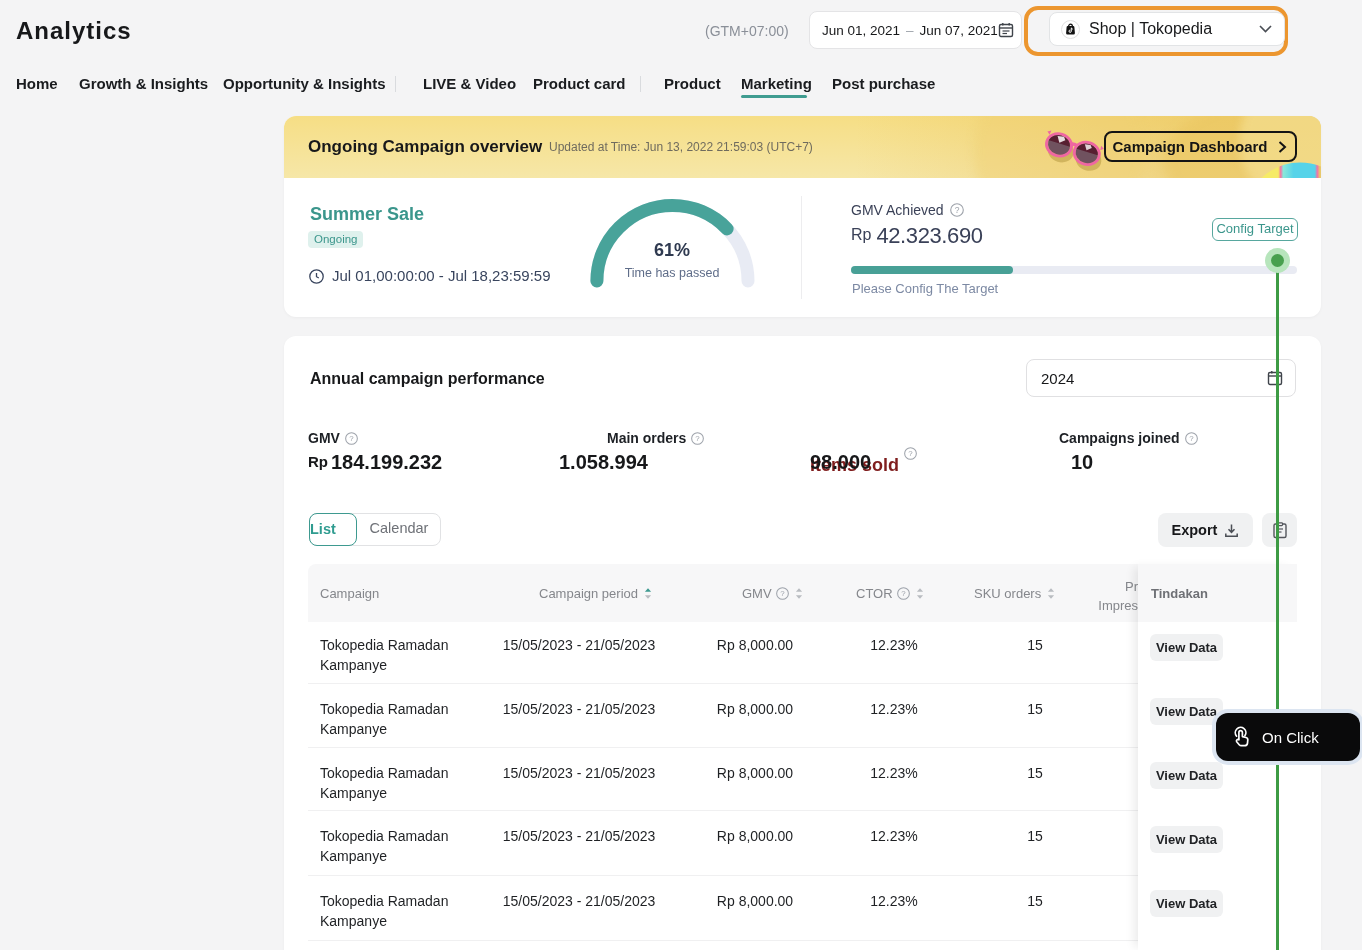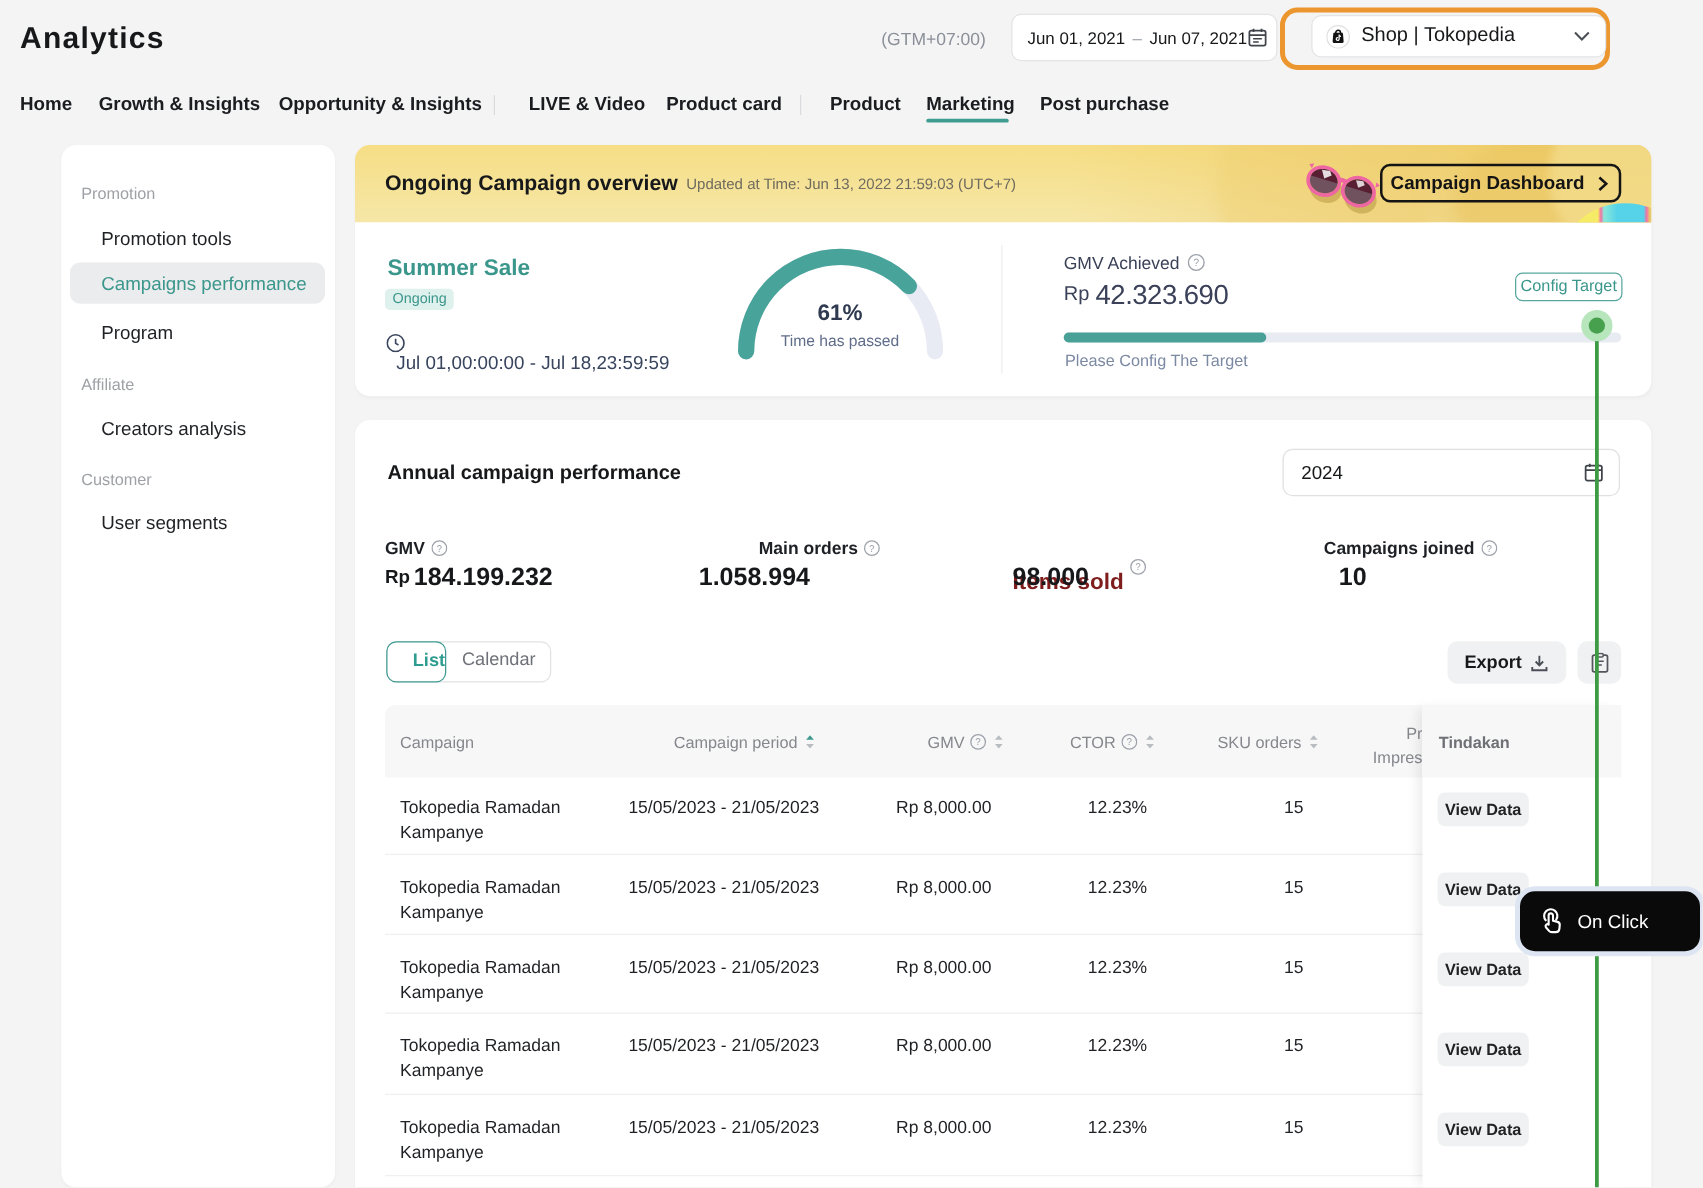--- a/index.html
+++ b/index.html
@@ -51,31 +51,20 @@
     <span class="abs" style="left:395px;top:1px;width:1px;height:16px;background:#D9DBDE;"></span>
     <span class="abs" style="left:423px;">LIVE &amp; Video</span>
     <span class="abs" style="left:533px;">Product card</span>
     <span class="abs" style="left:640px;top:1px;width:1px;height:16px;background:#D9DBDE;"></span>
     <span class="abs" style="left:664px;">Product</span>
     <span class="abs" style="left:741px;">Marketing</span>
     <span class="abs" style="left:741px;top:20px;width:66px;height:2.5px;background:#3F9C90;border-radius:2px;"></span>
     <span class="abs" style="left:832px;">Post purchase</span>
   </div>
 
-  <div class="abs" style="left:49px;top:116px;width:219px;height:834px;background:#fff;border-radius:12px;box-shadow:0 1px 3px rgba(0,0,0,0.04);">
-    <div class="abs" style="left:16px;top:31px;font-size:13px;color:#9EA1A6;">Promotion</div>
-    <div class="abs" style="left:32px;top:67px;font-size:15px;color:#1F2124;">Promotion tools</div>
-    <div class="abs" style="left:7px;top:94px;width:204px;height:33px;background:#EBECED;border-radius:8px;"></div>
-    <div class="abs" style="left:32px;top:103px;font-size:15px;color:#3B968C;">Campaigns performance</div>
-    <div class="abs" style="left:32px;top:142px;font-size:15px;color:#1F2124;">Program</div>
-    <div class="abs" style="left:16px;top:184px;font-size:13px;color:#9EA1A6;">Affiliate</div>
-    <div class="abs" style="left:32px;top:219px;font-size:15px;color:#1F2124;">Creators analysis</div>
-    <div class="abs" style="left:16px;top:260px;font-size:13px;color:#9EA1A6;">Customer</div>
-    <div class="abs" style="left:32px;top:294px;font-size:15px;color:#1F2124;">User segments</div>
-  </div>
 
   <div class="abs" style="left:284px;top:116px;width:1037px;height:201px;background:#fff;border-radius:12px;box-shadow:0 1px 3px rgba(0,0,0,0.04);">
 
     <div class="abs" style="left:0;top:0;width:1037px;height:62px;border-radius:12px 12px 0 0;overflow:hidden;background:linear-gradient(90deg, rgba(233,190,80,0) 55%, rgba(230,185,75,0.4) 85%), linear-gradient(180deg,#F6DE85,#F6E7A8);">
       <div class="abs" style="left:690px;top:-50px;width:170px;height:170px;border-radius:50%;background:#EFD073;opacity:0.4;filter:blur(5px);"></div>
       <div class="abs" style="left:880px;top:-20px;width:230px;height:130px;border-radius:50%;background:#E9C35C;opacity:0.5;filter:blur(6px);"></div>
       <div class="abs" style="left:955px;top:-40px;width:130px;height:130px;border-radius:50%;background:#F4DE90;opacity:0.7;filter:blur(4px);"></div>
       <div style="position:absolute;left:24px;top:21px;font-size:17px;font-weight:bold;color:#17181A;white-space:nowrap;">Ongoing Campaign overview</div>
       <div style="position:absolute;left:265px;top:24px;font-size:12px;color:#6F6B5E;white-space:nowrap;">Updated at Time: Jun 13, 2022 21:59:03 (UTC+7)</div>
 
@@ -119,21 +108,21 @@
             <stop offset="0.98" stop-color="#E8C86C"></stop>
           </linearGradient>
         </defs>
         <circle cx="40" cy="62" r="46" fill="none" stroke="url(#ringg)" stroke-width="19"></circle>
       </svg>
     </div>
 
     <div class="abs" style="left:517px;top:80px;width:1px;height:103px;background:#EDEDEF;"></div>
     <div class="abs" style="left:26px;top:88px;font-size:18px;font-weight:bold;color:#3B968C;">Summer Sale</div>
     <div class="abs" style="left:24px;top:115px;height:17px;padding:0 6px;background:#DFF1ED;border-radius:4px;font-size:11.5px;line-height:17px;color:#3B968C;">Ongoing</div>
-    <div class="abs" style="left:25px;top:151px;display:flex;align-items:flex-start;flex-direction:column;">
+    <div class="abs" style="left:25px;top:151px;display:flex;align-items:flex-end;">
       <svg width="15" height="15" viewBox="0 0 15 15">
         <circle cx="7.5" cy="7.5" r="6.7" fill="none" stroke="#39455E" stroke-width="1.3"></circle>
         <path d="M7.5 4 L7.5 7.7 L9.8 9" fill="none" stroke="#39455E" stroke-width="1.3"></path>
       </svg>
       <span style="font-size:15px;color:#39455E;margin-left:8px;">Jul 01,00:00:00 - Jul 18,23:59:59</span>
     </div>
 
     <svg class="abs" style="left:303px;top:76px;" width="171" height="98" viewBox="0 0 171 98">
       <path d="M 9.9 89 A 75.5 75.5 0 0 1 161 89" fill="none" stroke="#E8EBF4" stroke-width="13" stroke-linecap="round"></path>
       <path d="M 9.9 89 A 75.5 75.5 0 0 1 161 89" fill="none" stroke="#48A39A" stroke-width="13" stroke-linecap="round" stroke-dasharray="179.5 300"></path>
@@ -197,21 +186,21 @@
     <div class="abs" style="left:775px;top:94px;display:flex;align-items:center;">
       <span style="font-size:14px;font-weight:bold;color:#1D2025;">Campaigns joined</span>
       <svg width="13" height="13" viewBox="0 0 14 14" style="margin-left:5px;">
           <circle cx="7" cy="7" r="6.3" fill="none" stroke="#9DA2AA" stroke-width="1.1"></circle>
           <text x="7" y="10" font-size="8.5" text-anchor="middle" fill="#9DA2AA" font-family="Liberation Sans">?</text>
         </svg>
     </div>
     <div class="abs" style="left:775px;top:115px;font-size:20px;font-weight:bold;color:#17181A;margin-left:12px;">10</div>
 
     <div class="abs" style="left:25px;top:177px;width:132px;height:33px;border:1px solid #E1E2E4;border-radius:8px;background:#fff;"></div>
-    <div class="abs" style="left:25px;top:177px;width:48px;height:33px;border:1px solid #3E9A90;border-radius:8px;background:#fff;text-align:right;font-size:14.5px;font-weight:bold;line-height:31px;color:#2F9C90;">List</div>
+    <div class="abs" style="left:25px;top:177px;width:48px;height:33px;border:1px solid #3E9A90;border-radius:8px;background:#fff;text-align:left;font-size:14.5px;font-weight:bold;line-height:31px;color:#2F9C90;">List</div>
     <div class="abs" style="left:73px;top:177px;width:84px;height:33px;text-align:center;font-size:14.5px;line-height:31px;color:#6E7177;">Calendar</div>
 
     <div class="abs" style="left:874px;top:177px;width:95px;height:34px;background:#F0F1F2;border-radius:8px;display:flex;align-items:center;justify-content:center;">
       <span style="font-size:14.5px;font-weight:bold;color:#17181A;">Export</span>
       <svg width="15" height="15" viewBox="0 0 15 15" style="margin-left:7px;">
         <path d="M7.5 1.5 L7.5 9 M4.5 6.2 L7.5 9.3 L10.5 6.2" fill="none" stroke="#4A4E55" stroke-width="1.5"></path>
         <path d="M1.8 10.5 L1.8 13.2 L13.2 13.2 L13.2 10.5" fill="none" stroke="#4A4E55" stroke-width="1.5"></path>
       </svg>
     </div>
     <div class="abs" style="left:978px;top:177px;width:35px;height:34px;background:#F0F1F2;border-radius:8px;display:flex;align-items:center;justify-content:center;">

